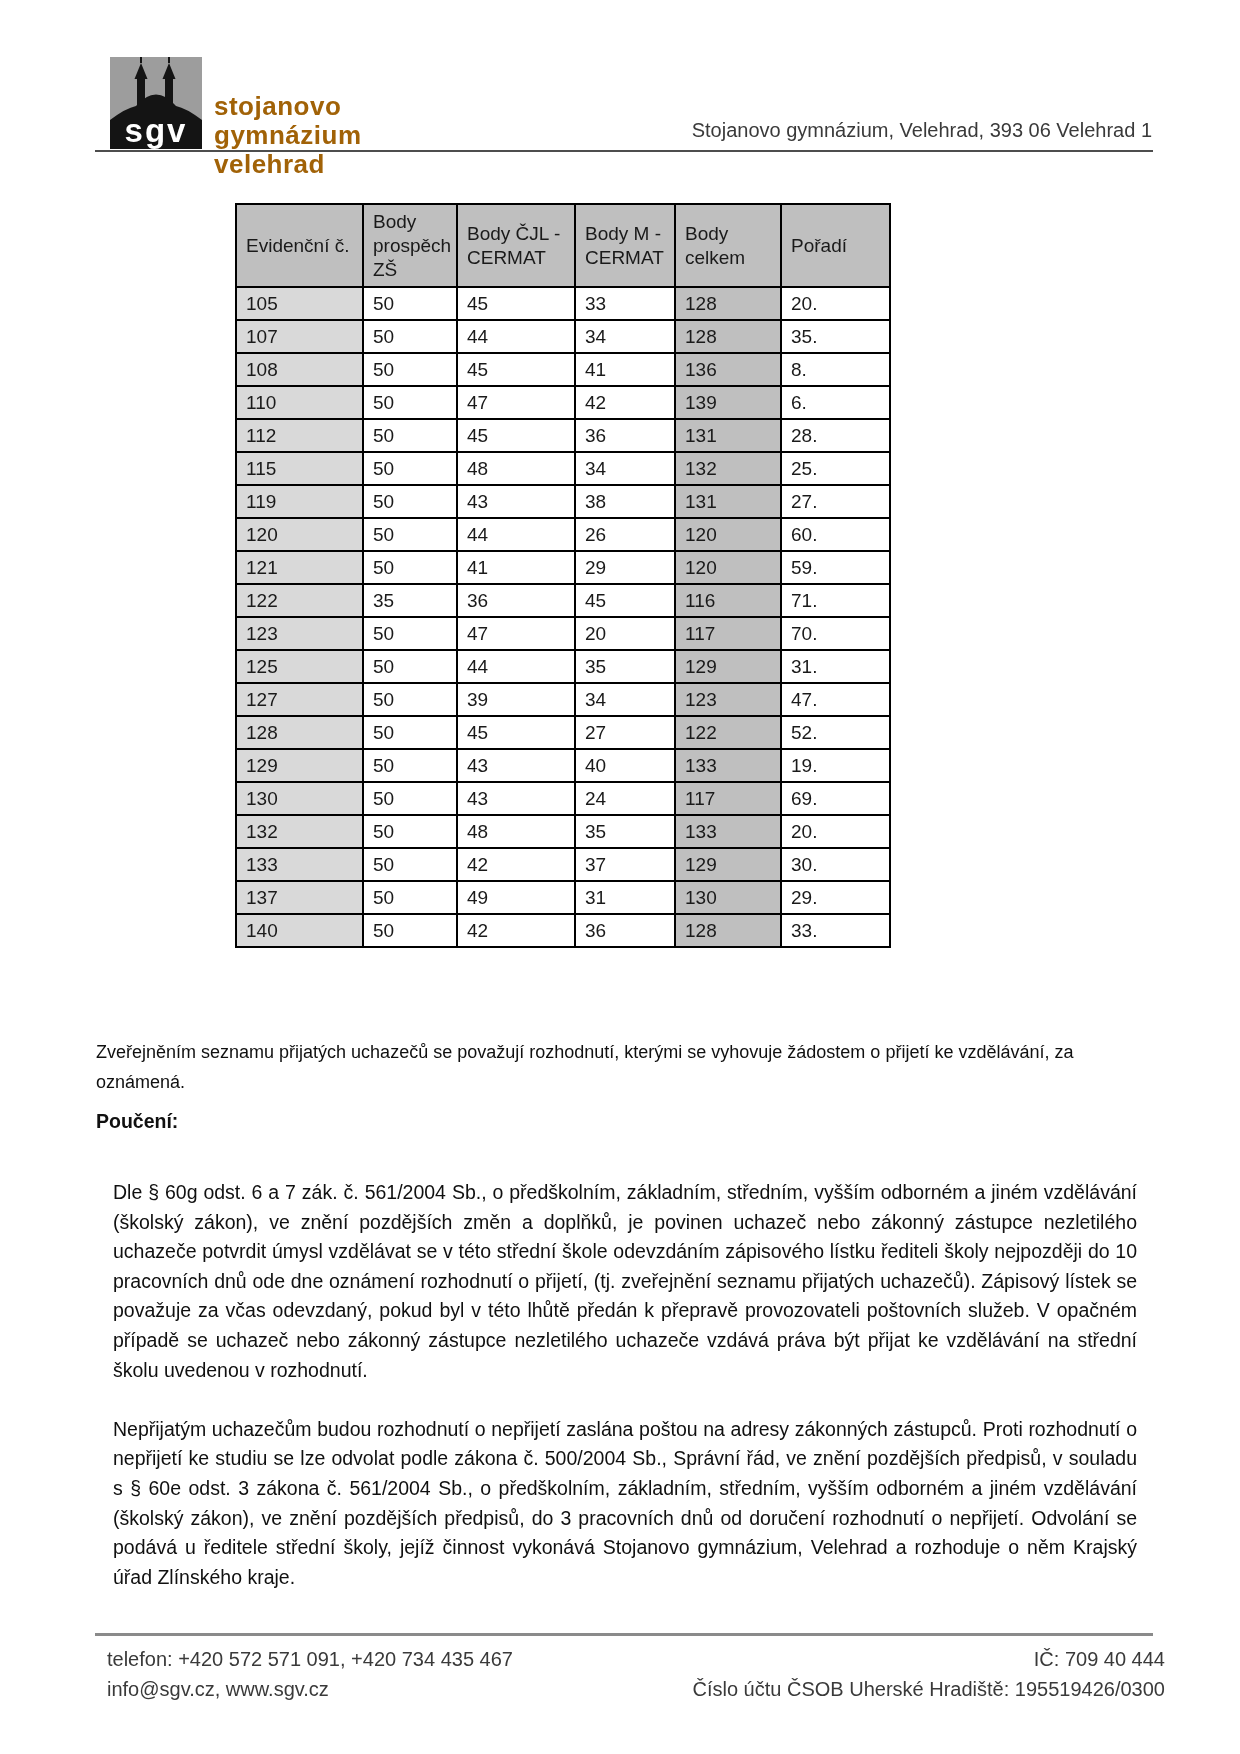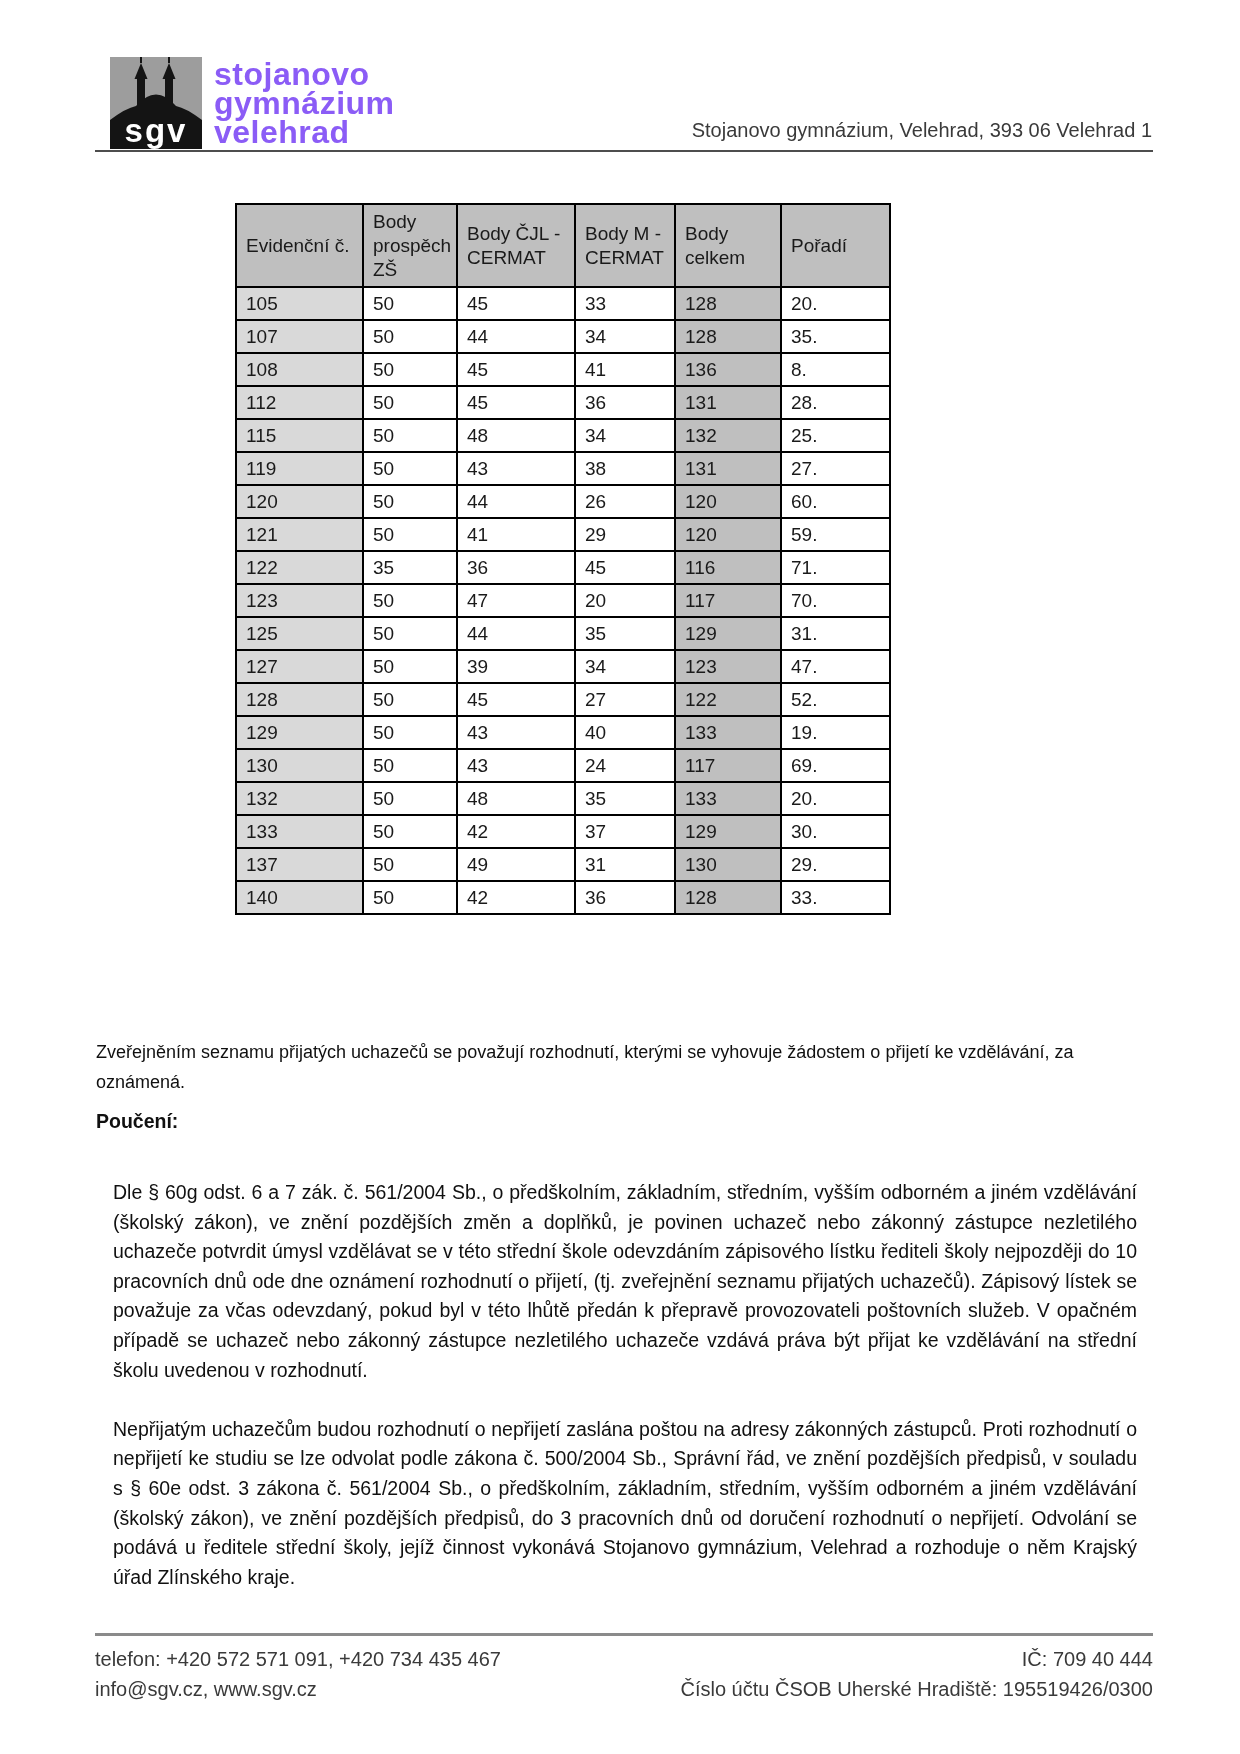--- a/index.html
+++ b/index.html
@@ -5,21 +5,21 @@
 <style>
   html,body { margin:0; padding:0; background:#fff; }
   .page {
     position:relative; width:1240px; height:1754px; margin:0 auto;
     background:#ffffff; overflow:hidden;
     font-family:"Liberation Sans", sans-serif; color:#111;
   }
 
   
   .logo { position:absolute; left:110px; top:57px; display:flex; gap:12px; align-items:flex-start; }
-  .logo-text { font-weight:bold; font-size:32px; line-height:29px; color:#8b5cf6; padding-top:3px; letter-spacing:0.5px; }
+  .logo-text { font-weight:bold; font-size:26px; line-height:29px; color:#a16207; padding-top:3px; letter-spacing:0.5px;margin-top:32px; }
   .header-address { position:absolute; top:119px; right:88px; font-size:20px; color:#3a3a3a; }
   .header-rule { position:absolute; left:95px; top:150px; width:1058px; height:2px; background:#4d4d4d; }
 
   
   .results-table { position:absolute; left:235px; top:203px; border-collapse:collapse; font-size:19px; color:#1a1a1a; table-layout:fixed; }
   .results-table th, .results-table td {
     border:2px solid #000; padding:1px 4px 1px 9px; text-align:left; font-weight:normal; overflow:hidden;
   }
   .results-table th { background:var(--table-header-bg,#bfbfbf); height:79px; vertical-align:middle; line-height:24px; }
   .results-table td { height:29px; background:#fff; }
@@ -29,21 +29,21 @@
 
   
   .announcement { position:absolute; left:96px; top:1038px; width:1058px; font-size:18px; line-height:29.5px; color:#101010; }
   .pouceni { position:absolute; left:96px; top:1110px; font-size:19.5px; font-weight:bold; color:#101010; }
   .instructions { position:absolute; left:96px; top:1161px; width:1058px; font-size:19.5px; line-height:29.6px; text-align:justify; color:#101010; }
   .instructions p { margin:17px; }
   .instructions p.gap-before { margin-top:29.6px; }
 
   
   .footer-rule { position:absolute; left:95px; top:1633px; width:1058px; height:3px; background:#8a8a8a; }
-  .footer { position:absolute; left:95px; top:1644px; width:1058px; font-size:20px; color:#3a3a3a; line-height:30px; }
+  .footer { position:absolute; left:107px; top:1644px; width:1058px; font-size:20px; color:#3a3a3a; line-height:30px; }
   .footer-row { display:flex; justify-content:space-between; }
 </style>
 </head>
 <body>
 
 <div class="page">
 
   <div class="logo">
     <svg width="92" height="92" viewBox="0 0 92 92">
       <rect width="92" height="92" fill="#9d9d9d"></rect>
@@ -93,20 +93,28 @@
         </tr>
         <tr>
           <td class="c-ev">108</td>
           <td class="c-prospech">50</td>
           <td class="c-cjl">45</td>
           <td class="c-m">41</td>
           <td class="c-celkem">136</td>
           <td class="c-poradi">8.</td>
         </tr>
         <tr>
+          <td class="c-ev">110</td>
+          <td class="c-prospech">50</td>
+          <td class="c-cjl">47</td>
+          <td class="c-m">42</td>
+          <td class="c-celkem">139</td>
+          <td class="c-poradi">6.</td>
+        </tr>
+        <tr>
           <td class="c-ev">112</td>
           <td class="c-prospech">50</td>
           <td class="c-cjl">45</td>
           <td class="c-m">36</td>
           <td class="c-celkem">131</td>
           <td class="c-poradi">28.</td>
         </tr>
         <tr>
           <td class="c-ev">115</td>
           <td class="c-prospech">50</td>

